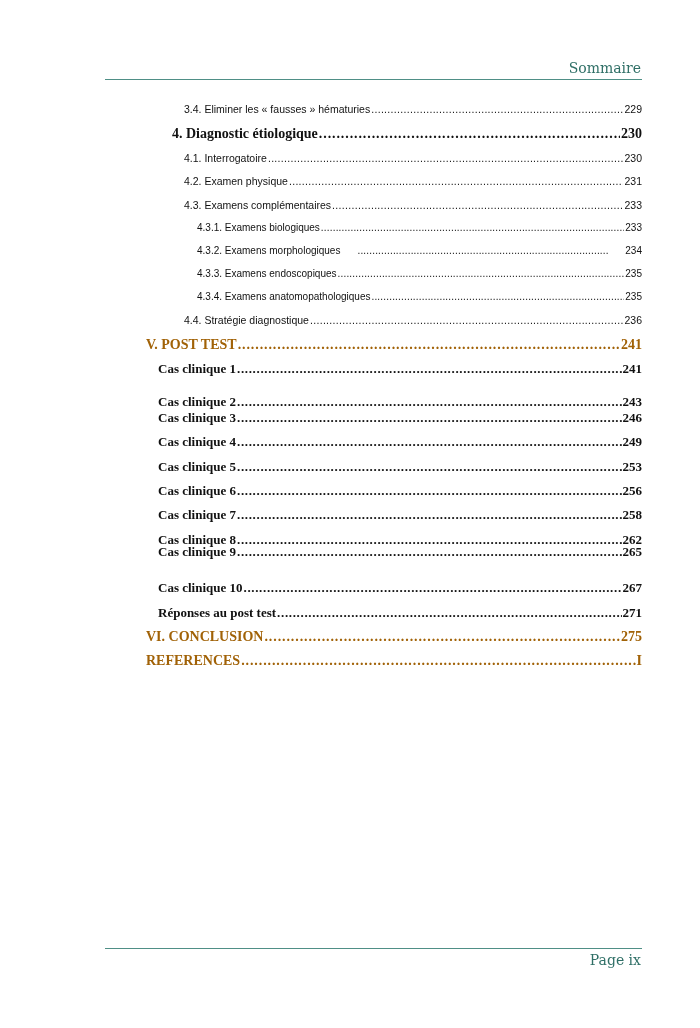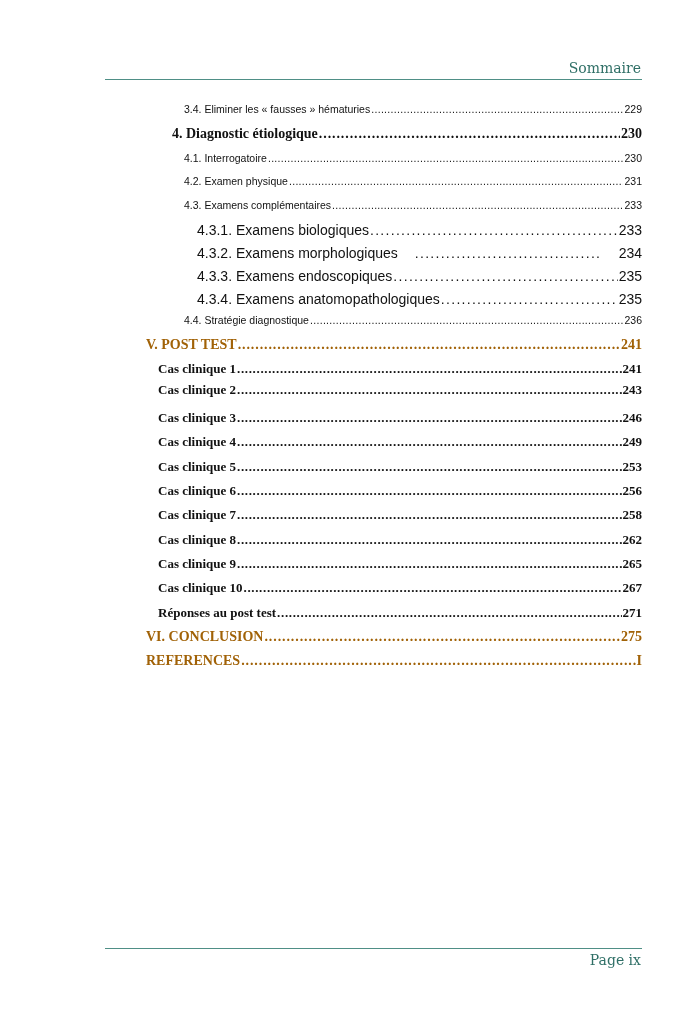--- a/index.html
+++ b/index.html
@@ -28,21 +28,21 @@
   .row .label { flex:0 0 auto; }
   .row .dots {
     flex:1 1 auto; overflow:hidden; margin:0 1px;
   }
   .row .dots::after {
     content:". . . . . . . . . . . . . . . . . . . . . . . . . . . . . . . . . . . . . . . . . . . . . . . . . . . . . . . . . . . . . . . . . . . . . . . . . . . . . . . . . . . . . . . . . . . . . . . . . . . . . . . . . . . . . . . . . . . . . . . . . . . . . . . . . . . . . . . . . . . . . . . . . . . .";
     letter-spacing:-1.3px;
   }
   .row .page { flex:0 0 auto; }
   .lvl-sub { font-family:"Liberation Sans", sans-serif; font-size:10.5px; }
-  .lvl-sub2 { font-family:"Liberation Sans", sans-serif; font-size:14px; }
+  .lvl-sub2 { font-family:"Liberation Sans", sans-serif; font-size:10px; }
   .lvl-h2 { font-family:"Liberation Serif", serif; font-size:14px; font-weight:bold; }
   .lvl-h1 { font-family:"Liberation Serif", serif; font-size:14px; font-weight:bold; color:#a16207; }
   .lvl-case { font-family:"Liberation Serif", serif; font-size:13px; font-weight:bold; }
 </style>
 </head>
 <body>
 
 <div>
   <div class="header-title">Sommaire</div>
   <div class="header-rule"></div>
@@ -102,21 +102,21 @@
     <div class="row lvl-h1" style="top: 237px; padding-left: 2px;">
       <span class="label">V. POST TEST</span>
       <span class="dots"></span>
       <span class="page">241</span>
     </div>
     <div class="row lvl-case" style="top: 261px; padding-left: 14px;">
       <span class="label">Cas clinique 1</span>
       <span class="dots"></span>
       <span class="page">241</span>
     </div>
-    <div class="row lvl-case" style="top: 282px; padding-left: 14px; justify-content: flex-end;">
+    <div class="row lvl-case" style="top: 294px; padding-left: 14px; justify-content: flex-end;">
       <span class="label">Cas clinique 2</span>
       <span class="dots"></span>
       <span class="page">243</span>
     </div>
     <div class="row lvl-case" style="top: 310px; padding-left: 14px;">
       <span class="label">Cas clinique 3</span>
       <span class="dots"></span>
       <span class="page">246</span>
     </div>
     <div class="row lvl-case" style="top: 334px; padding-left: 14px;">
@@ -137,21 +137,21 @@
     <div class="row lvl-case" style="top: 407px; padding-left: 14px;">
       <span class="label">Cas clinique 7</span>
       <span class="dots"></span>
       <span class="page">258</span>
     </div>
     <div class="row lvl-case" style="top: 432px; padding-left: 14px;">
       <span class="label">Cas clinique 8</span>
       <span class="dots"></span>
       <span class="page">262</span>
     </div>
-    <div class="row lvl-case" style="top: 456px; padding-left: 14px;">
+    <div class="row lvl-case" style="top: 444px; padding-left: 14px;">
       <span class="label">Cas clinique 9</span>
       <span class="dots"></span>
       <span class="page">265</span>
     </div>
     <div class="row lvl-case" style="top: 480px; padding-left: 14px;">
       <span class="label">Cas clinique 10</span>
       <span class="dots"></span>
       <span class="page">267</span>
     </div>
     <div class="row lvl-case" style="top: 505px; padding-left: 14px;">

